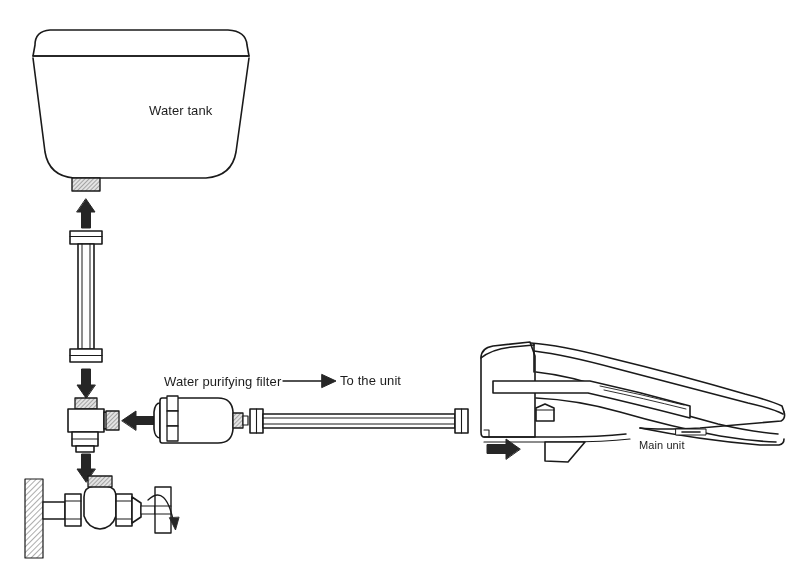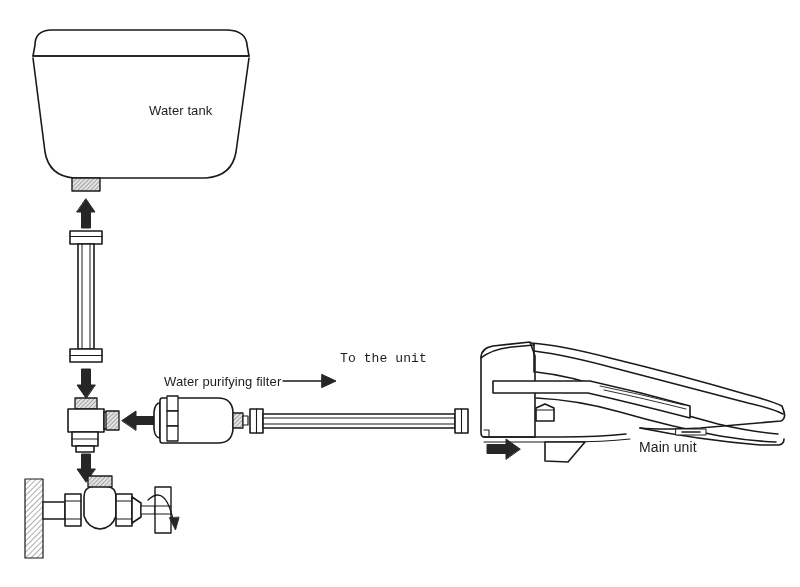--- a/index.html
+++ b/index.html
@@ -13,22 +13,22 @@
   .lbl{
     position:absolute;
     font-family:"Liberation Sans", sans-serif;
     font-size:13px;
     color:#1d1d1d;
     white-space:nowrap;
     letter-spacing:0.1px;
   }
   #lbl-water-tank{left:103px;top:103px;margin-left:46px;}
   #lbl-filter{left:164px;top:374px;}
-  #lbl-to-unit{left:340px;top:351px;font-family:Liberation Mono, monospace;}
-  #lbl-main-unit{left:639px;top:439px;font-size:14px;}
+  #lbl-to-unit{left:340px;top:373px;}
+  #lbl-main-unit{left:639px;top:439px;font-size:11px;}
 </style>
 </head>
 <body>
 
 <div id="stage">
 
 <svg width="800" height="587" viewBox="0 0 800 587">
   <defs>
     <pattern id="hatchDiag" width="5" height="5" patternUnits="userSpaceOnUse" patternTransform="rotate(45)">
       <rect width="5" height="5" fill="#ffffff"></rect>

